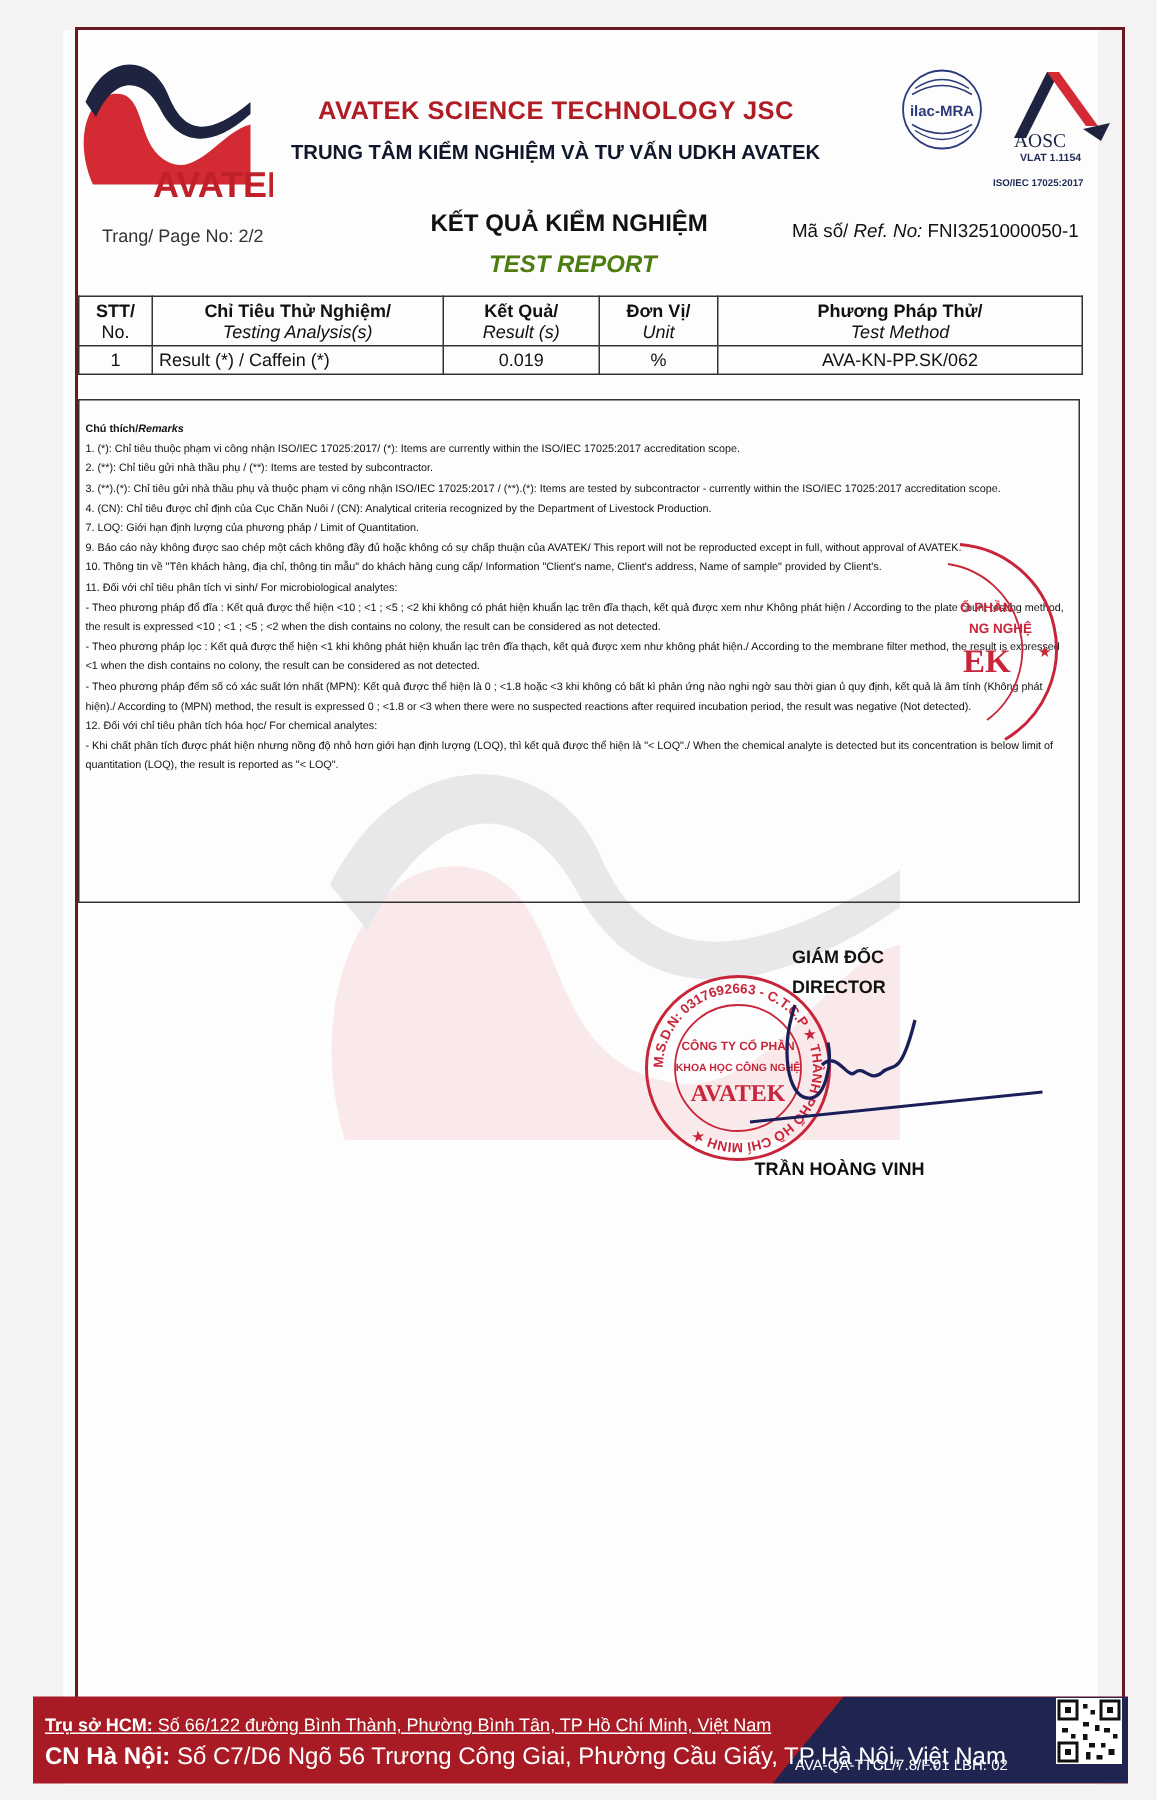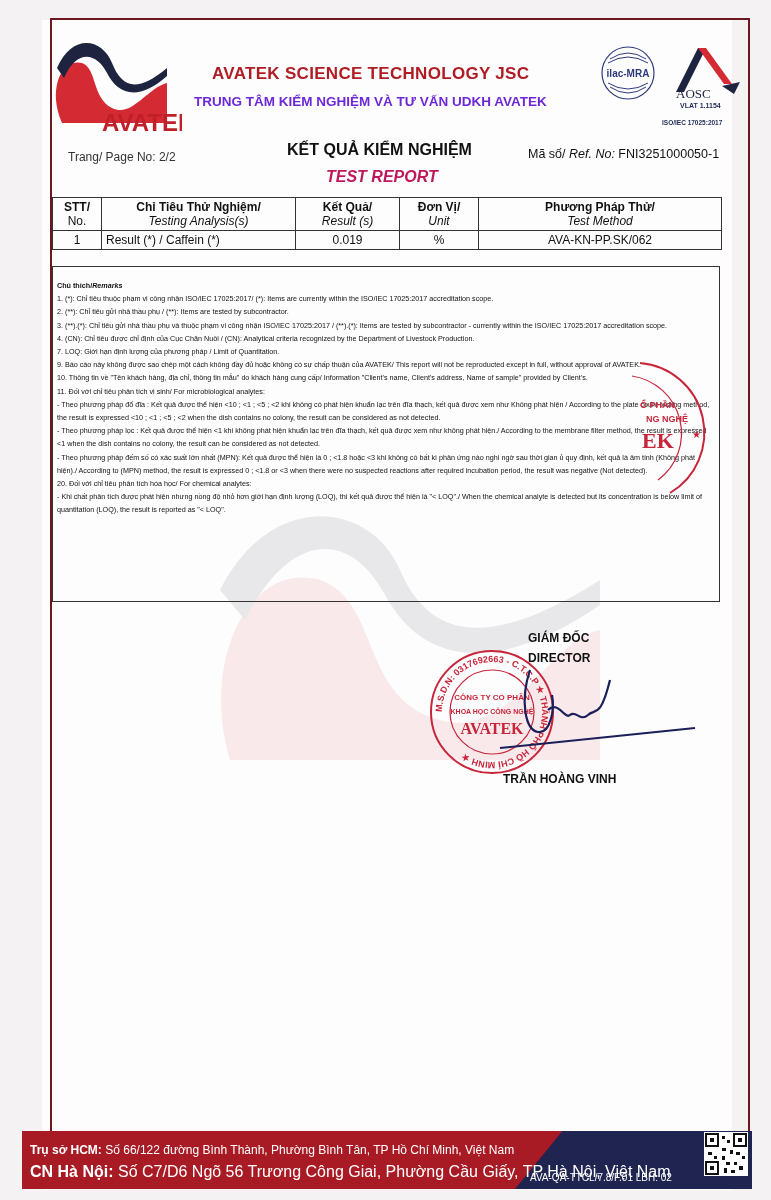--- a/index.html
+++ b/index.html
@@ -2,48 +2,48 @@
 <html><head>
 <meta charset="utf-8">
 <style>
   html,body{margin:0;padding:0;}
   body{width:771px;height:1200px;background:#f4f2f3;position:relative;overflow:hidden;font-family:"Liberation Sans",sans-serif;color:#111;}
   .paper{position:absolute;left:42px;top:20px;width:690px;height:1170px;background:#fdfdfd;}
   .frame{position:absolute;left:50px;top:18px;width:700px;height:1168px;border:2px solid #6b1820;border-bottom:none;box-sizing:border-box;}
   .logo{position:absolute;left:42px;top:28px;width:140px;height:110px;}
   .page-no{position:absolute;left:68px;top:150px;font-size:12px;color:#333;}
   .company{position:absolute;left:212px;top:64px;font-size:17px;font-weight:bold;color:#b01c24;letter-spacing:0.3px;}
-  .center-name{position:absolute;left:194px;top:94px;font-size:13.5px;font-weight:bold;color:#6d28d9;}
+  .center-name{position:absolute;left:194px;top:94px;font-size:13.5px;font-weight:bold;color:#0f172a;}
   .ilac{position:absolute;left:600px;top:45px;width:56px;height:56px;}
   .aosc{position:absolute;left:668px;top:42px;width:74px;height:58px;}
   .aosc-vlat{position:absolute;left:680px;top:102px;font-size:7px;font-weight:bold;color:#1f2a55;}
   .aosc-iso{position:absolute;left:662px;top:119px;font-size:6.5px;font-weight:bold;color:#1f2a55;}
   .title-vi{position:absolute;left:287px;top:141px;font-size:16px;font-weight:bold;color:#111;}
-  .title-en{position:absolute;left:326px;top:168px;font-size:16px;font-weight:bold;font-style:italic;color:#be185d;}
+  .title-en{position:absolute;left:326px;top:168px;font-size:16px;font-weight:bold;font-style:italic;color:#4d7c0f;}
   .ref{position:absolute;left:528px;top:147px;font-size:12.5px;color:#111;}
   .ref i{font-style:italic;}
   table.results{position:absolute;left:52px;top:197px;width:670px;border-collapse:collapse;font-size:12px;}
   table.results td,table.results th{border:1px solid #333;text-align:center;padding:2px 4px;font-weight:normal;}
   table.results th .b{font-weight:bold;display:block;}
   table.results th .it{font-style:italic;display:block;}
   table.results td.left{text-align:left;}
   .remarks{position:absolute;left:52px;top:266px;width:668px;height:336px;border:1px solid #333;box-sizing:border-box;padding:12px 6px 4px 4px;font-size:7.2px;line-height:13.2px;color:#111;}
   .remarks .head{font-weight:bold;}
   .remarks .head i{font-style:italic;}
   .remarks p{margin:0;}
   .watermark{position:absolute;left:190px;top:480px;width:420px;height:300px;opacity:0.09;}
   .sig-title{position:absolute;left:528px;top:631px;font-size:12px;font-weight:bold;}
   .sig-title2{position:absolute;left:528px;top:651px;font-size:12px;font-weight:bold;}
   .stamp{position:absolute;left:428px;top:648px;width:128px;height:128px;}
   .signature{position:absolute;left:470px;top:660px;width:230px;height:90px;}
   .sig-name{position:absolute;left:503px;top:772px;font-size:12px;font-weight:bold;}
   .stamp-right{position:absolute;left:610px;top:358px;width:110px;height:140px;}
   .footer{position:absolute;left:22px;top:1131px;width:730px;height:58px;background:#a81b24;}
   .footer-dark{position:absolute;left:515px;top:1131px;width:237px;height:58px;background:#1f2550;clip-path:polygon(20% 0,100% 0,100% 100%,0 100%);}
-  .addr1{position:absolute;left:30px;top:1143px;font-size:12px;color:#fff;}
+  .addr1{position:absolute;left:30px;top:1143px;font-size:12px;color:#fff;text-decoration:underline;}
   .addr2{position:absolute;left:30px;top:1163px;font-size:16px;color:#fff;}
   .addr1 b,.addr2 b{font-weight:bold;}
   .form-code{position:absolute;left:530px;top:1172px;font-size:10px;color:#fff;}
   .qr{position:absolute;left:704px;top:1132px;width:44px;height:44px;background:#fff;}
 </style>
 </head>
 <body>
 
 <div class="paper"></div>
 <div class="frame"></div>
@@ -128,21 +128,21 @@
   <p>2. (**): Chỉ tiêu gửi nhà thầu phụ / (**): Items are tested by subcontractor.</p>
   <p>3. (**).(*): Chỉ tiêu gửi nhà thầu phụ và thuộc phạm vi công nhận ISO/IEC 17025:2017 / (**).(*): Items are tested by subcontractor - currently within the ISO/IEC 17025:2017 accreditation scope.</p>
   <p>4. (CN): Chỉ tiêu được chỉ định của Cục Chăn Nuôi / (CN): Analytical criteria recognized by the Department of Livestock Production.</p>
   <p>7. LOQ: Giới hạn định lượng của phương pháp / Limit of Quantitation.</p>
   <p>9. Báo cáo này không được sao chép một cách không đầy đủ hoặc không có sự chấp thuận của AVATEK/ This report will not be reproducted except in full, without approval of AVATEK.</p>
   <p>10. Thông tin về "Tên khách hàng, địa chỉ, thông tin mẫu" do khách hàng cung cấp/ Information "Client's name, Client's address, Name of sample" provided by Client's.</p>
   <p>11. Đối với chỉ tiêu phân tích vi sinh/ For microbiological analytes:</p>
   <p>- Theo phương pháp đổ đĩa : Kết quả được thể hiện &lt;10 ; &lt;1 ; &lt;5 ; &lt;2 khi không có phát hiện khuẩn lạc trên đĩa thạch, kết quả được xem như Không phát hiện / According to the plate count testing method, the result is expressed &lt;10 ; &lt;1 ; &lt;5 ; &lt;2 when the dish contains no colony, the result can be considered as not detected.</p>
   <p>- Theo phương pháp lọc : Kết quả được thể hiện &lt;1 khi không phát hiện khuẩn lạc trên đĩa thạch, kết quả được xem như không phát hiện./ According to the membrane filter method, the result is expressed &lt;1 when the dish contains no colony, the result can be considered as not detected.</p>
   <p>- Theo phương pháp đếm số có xác suất lớn nhất (MPN): Kết quả được thể hiện là 0 ; &lt;1.8 hoặc &lt;3 khi không có bất kì phản ứng nào nghi ngờ sau thời gian ủ quy định, kết quả là âm tính (Không phát hiện)./ According to (MPN) method, the result is expressed 0 ; &lt;1.8 or &lt;3 when there were no suspected reactions after required incubation period, the result was negative (Not detected).</p>
-  <p>20. Đối với chỉ tiêu phân tích hóa học/ For chemical analytes:</p>
+  <p>12. Đối với chỉ tiêu phân tích hóa học/ For chemical analytes:</p>
   <p>- Khi chất phân tích được phát hiện nhưng nồng độ nhỏ hơn giới hạn định lượng (LOQ), thì kết quả được thể hiện là "&lt; LOQ"./ When the chemical analyte is detected but its concentration is below limit of quantitation (LOQ), the result is reported as "&lt; LOQ".</p>
 </div>
 
 <svg class="stamp-right" viewBox="0 0 110 140">
   <path d="M30 5 A 70 70 0 0 1 60 135" fill="none" stroke="#c8253a" stroke-width="2"></path>
   <path d="M22 18 A 58 58 0 0 1 48 122" fill="none" stroke="#c8253a" stroke-width="1.2"></path>
   <text x="30" y="50" font-family="Liberation Sans, sans-serif" font-size="9" font-weight="bold" fill="#c8253a">Ổ PHẦN</text>
   <text x="36" y="64" font-family="Liberation Sans, sans-serif" font-size="9" font-weight="bold" fill="#c8253a">NG NGHỆ</text>
   <text x="32" y="90" font-family="Liberation Serif, serif" font-size="22" font-weight="bold" fill="#c8253a">EK</text>
   <text x="82" y="80" font-size="10" fill="#c8253a">★</text>

